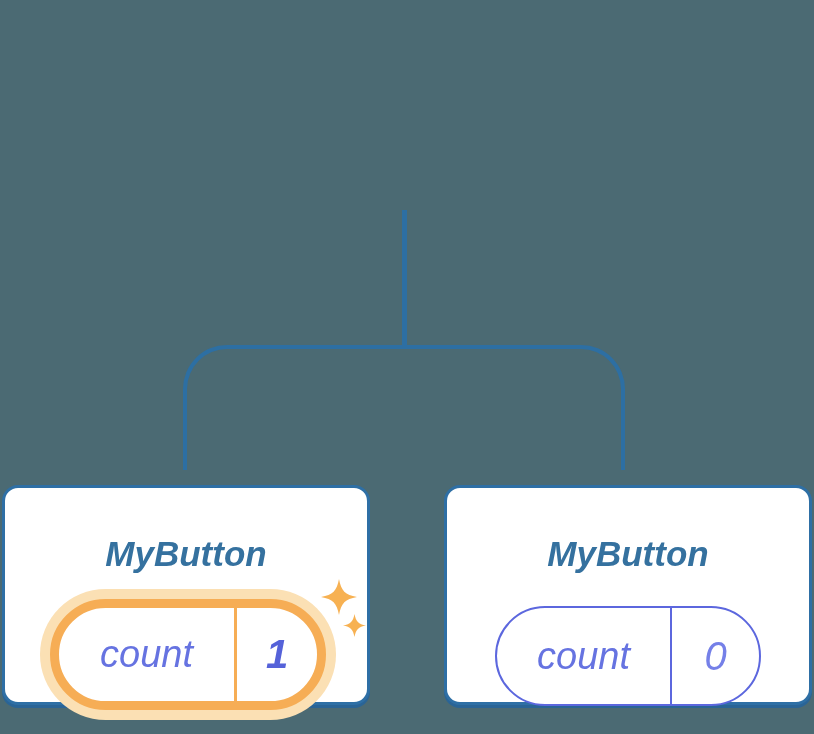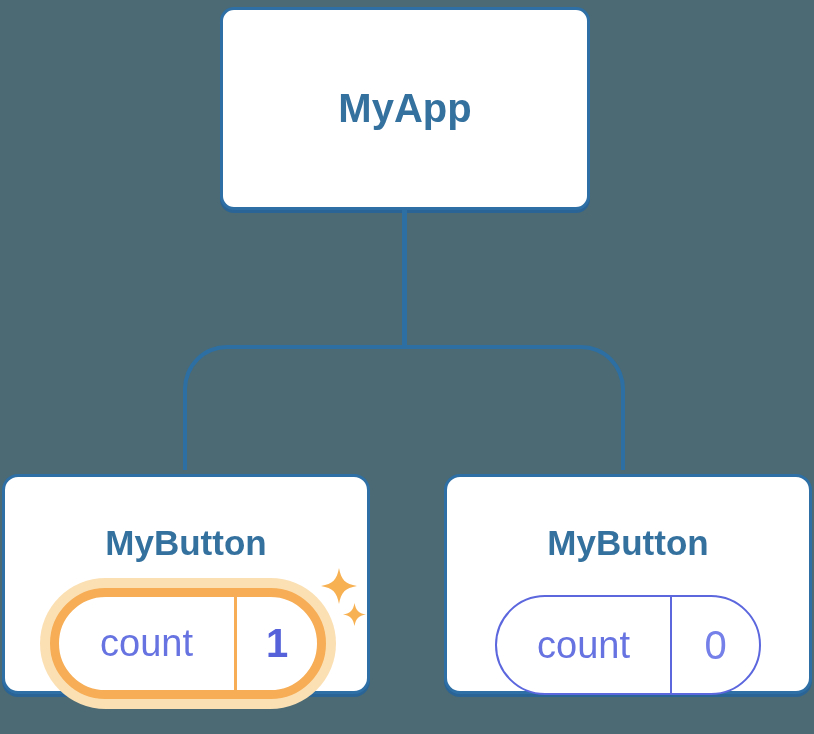--- a/index.html
+++ b/index.html
@@ -39,22 +39,23 @@
     width: 442px; height: 125px;
     border-top: 4px solid #2d6fa3;
     border-left: 4px solid #2d6fa3;
     border-right: 4px solid #2d6fa3;
     border-bottom: none;
     border-radius: 44px 44px 0 0;
     box-sizing: border-box;
   }
   .node-child {
     width: 368px; height: 220px;
-    top: 474px;
+    top: 485px;
     border-radius: 16px;
+    font-style: italic;
   }
   .node-child-left  { left: 2px; }
   .node-child-right { left: 444px; }
   .node-child .node-title {
     position: absolute;
     left: 0; top: 46px; width: 100%;
     text-align: center;
     font-size: 35px; font-weight: 700; color: #35719f;
   }
   .state-pill {
@@ -95,23 +96,20 @@
   .state-val { font-size: 40px; font-weight: 400; color: #7580e8; }
   .sparkle { position: absolute; }
   .sparkle-large { left: 316px; top: 91px; width: 36px; height: 36px; }
   .sparkle-small { left: 338px; top: 126px; width: 23px; height: 23px; }
 </style>
 </head>
 <body>
 
 <div id="canvas">
 
-  <div class="node node-root">
-    <span class="node-title">MyApp</span>
-  </div>
 
   <div class="connector-stem"></div>
   <div class="connector-bracket"></div>
 
   <div class="node node-child node-child-left">
     <span class="node-title">MyButton</span>
 
     <div class="state-pill pill-highlighted">
       <div class="pill-key-seg">
         <span class="state-key">count</span>

